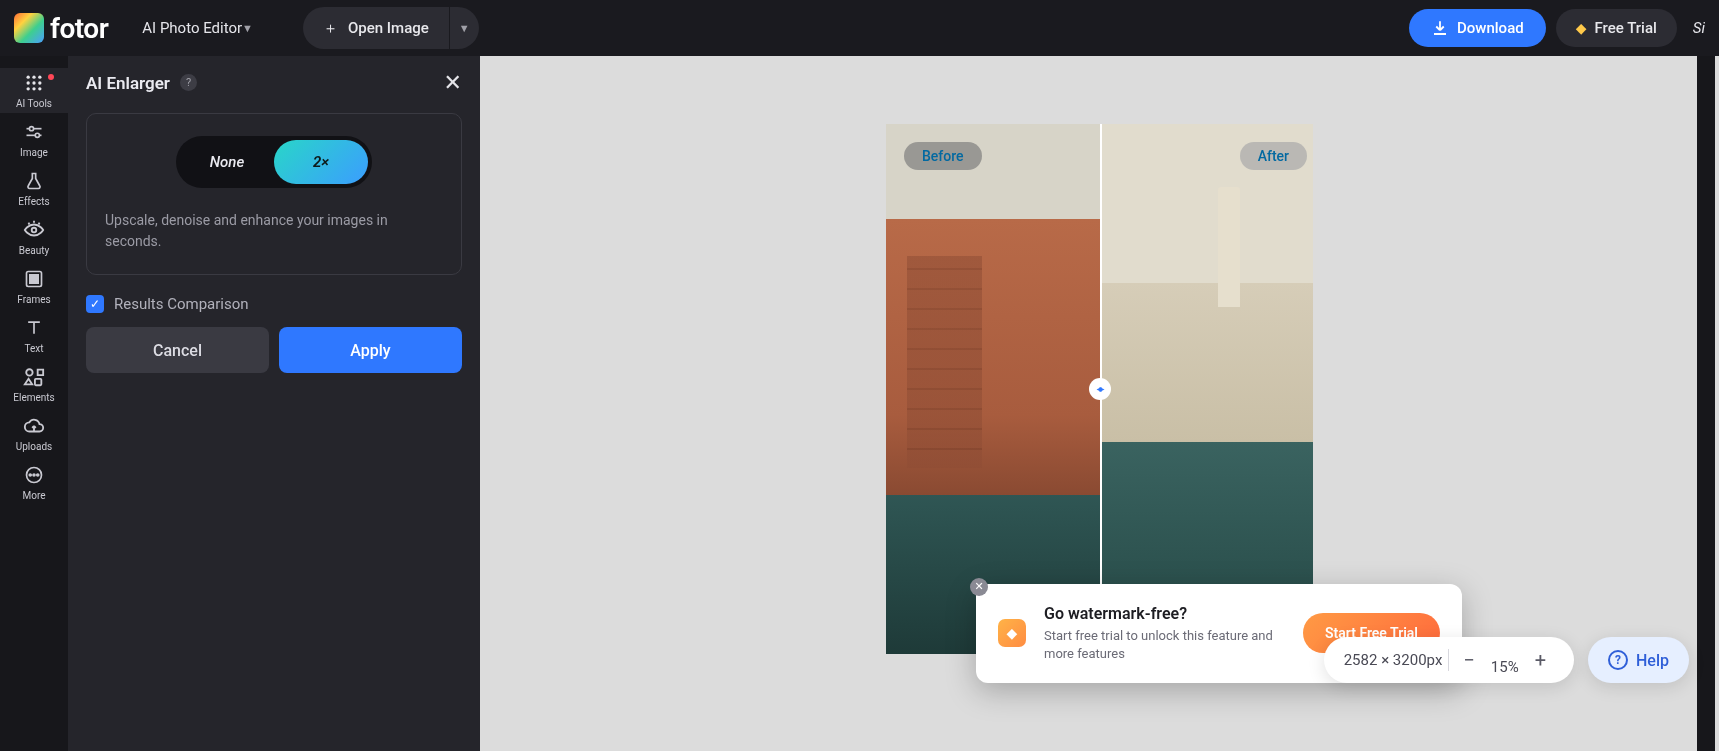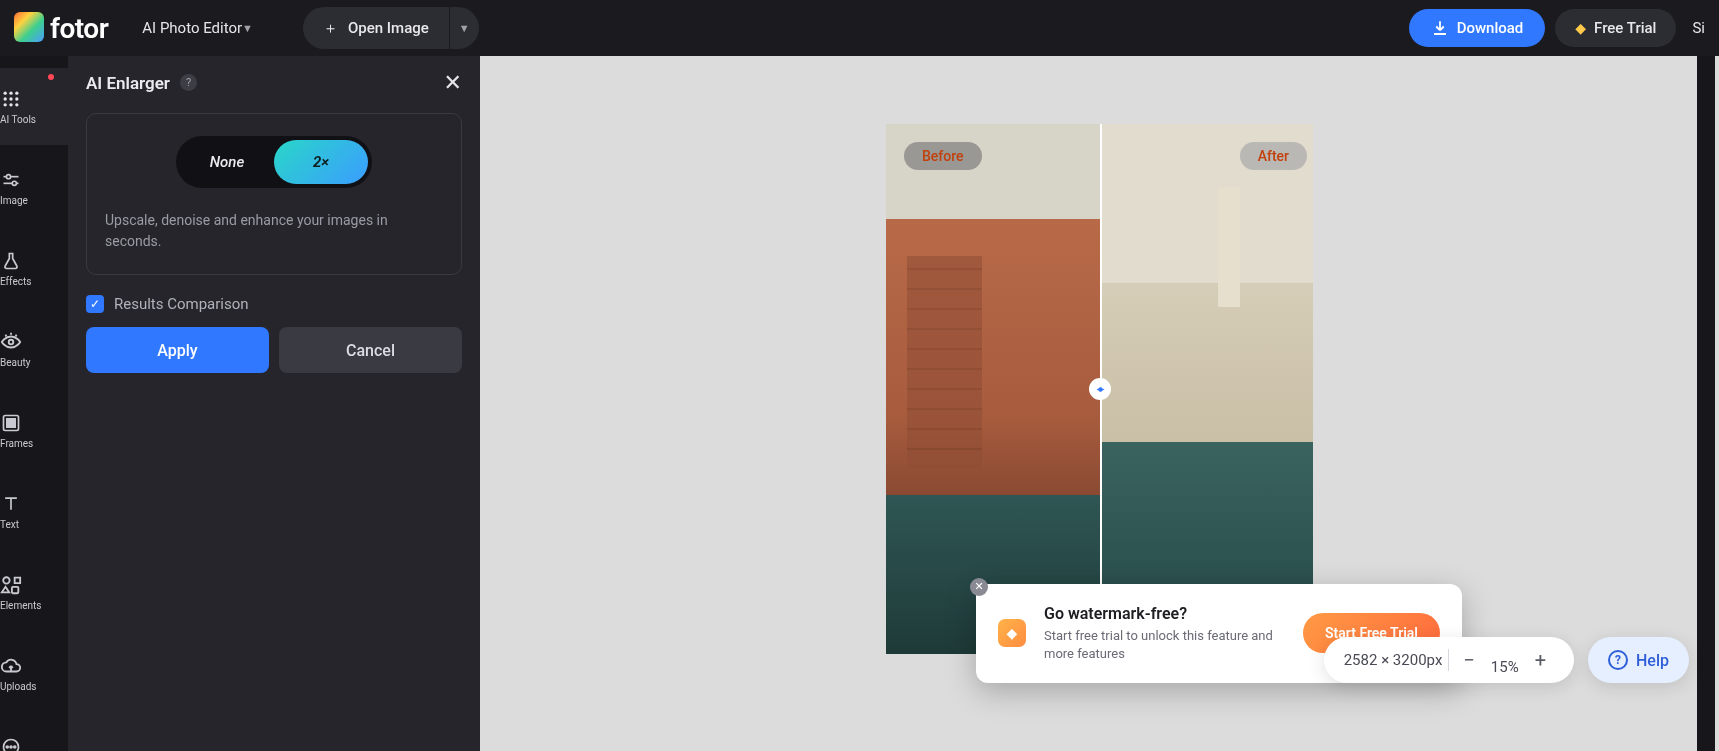--- a/index.html
+++ b/index.html
@@ -1,36 +1,36 @@
 <!DOCTYPE html>
 <html><head>
 <meta charset="utf-8">
 <style>
 * { margin: 0; padding: 0; box-sizing: border-box; font-family: -apple-system, BlinkMacSystemFont, "Segoe UI", Roboto, sans-serif; }
 body { width: 1719px; height: 751px; background: #1a1a1f; overflow: hidden; position: relative; }
 
 
 .header { height: 56px; background: #1a1a1f; display: flex; align-items: center; padding: 0 14px; gap: 14px; }
-.logo { display: flex; align-items: flex-start; gap: 6px; }
+.logo { display: flex; align-items: center; gap: 6px; }
 .logo-mark { width: 30px; height: 30px; border-radius: 6px; background: linear-gradient(135deg,#ff6b35 0%,#ffd23f 30%,#3ecf8e 60%,#4a9eff 100%); }
 .logo-text { color: #fff; font-size: 28px; font-weight: 600; letter-spacing: -0.5px; }
 .mode-select { display: flex; align-items: center; color: #e5e5ea; font-size: 15px; margin-left: 20px; cursor: pointer; }
 .chev { font-size: 11px; color: #a0a0a8; }
 .open-img { margin-left: 36px; display: flex; align-items: center; background: #2c2c33; border-radius: 22px; height: 42px; }
 .open-img-main { display: flex; align-items: center; gap: 10px; padding: 0 20px; color: #e8e8ec; font-size: 15px; font-weight: 500; cursor: pointer; }
 .open-img-drop { width: 30px; display: flex; align-items: center; justify-content: center; border-left: 1px solid #1a1a1f; height: 100%; cursor: pointer; }
 .header-right { margin-left: auto; display: flex; align-items: center; gap: 10px; }
 .download-btn { display: flex; align-items: center; gap: 8px; background: #2f78ff; color: #fff; padding: 10px 22px; border-radius: 22px; font-size: 15px; font-weight: 500; cursor: pointer; }
 .trial-btn { display: flex; align-items: center; gap: 8px; background: #2c2c33; color: #e8e8ec; padding: 10px 20px; border-radius: 22px; font-size: 15px; font-weight: 500; cursor: pointer; }
 .diamond { color: #ffc94a; font-size: 14px; }
-.si-text { color: #e5e5ea; font-size: 15px; margin-left: 6px; }
+.si-text { color: #e5e5ea; font-size: 15px; margin-left: 6px; font-style: italic; }
 
 
 .leftnav { position: absolute; left: 0; top: 56px; width: 68px; bottom: 0; background: #17171b; display: flex; flex-direction: column; align-items: center; padding-top: 12px; gap: 4px; }
-.nav-item { width: 100%; display: flex; flex-direction: column; gap: 4px; padding: 20px 0; cursor: pointer; color: #c9c9d1; font-size: 10px; position: relative; }
+.nav-item { width: 100%; display: flex; flex-direction: column; align-items: center; gap: 4px; padding: 4px 0; cursor: pointer; color: #c9c9d1; font-size: 10px; position: relative; }
 .nav-item.active { background: #25252b; }
 .nav-icon { width: 22px; height: 22px; display: flex; align-items: center; justify-content: center; }
 .badge-dot { position: absolute; top: 6px; right: 14px; width: 6px; height: 6px; border-radius: 50%; background: #ff4757; }
 
 
 .panel { position: absolute; left: 68px; top: 56px; width: 412px; bottom: 0; background: #25252b; padding: 14px 18px; color: #e5e5ea; }
 .panel-head { display: flex; align-items: center; gap: 10px; margin-bottom: 18px; }
 .panel-title { font-size: 17px; font-weight: 600; color: #eaeaf0; }
 .help-bubble { width: 17px; height: 17px; border-radius: 50%; background: #3d3d45; color: #a0a0a8; font-size: 11px; display: flex; align-items: center; justify-content: center; }
 .close-x { margin-left: auto; color: #e5e5ea; font-size: 22px; cursor: pointer; font-weight: 300; }
@@ -53,21 +53,21 @@
 .canvas { position: absolute; left: 480px; right: 0; top: 56px; bottom: 0; background: #dcdcdc; overflow: hidden; }
 .workspace { position: absolute; left: 0; right: 0; top: 0; bottom: 0; display: flex; align-items: center; justify-content: center; }
 .img-frame { width: 427px; height: 530px; position: relative; margin-top: -30px; }
 .img-half { position: absolute; top: 0; bottom: 0; }
 .img-left { left: 0; width: 50%; background: linear-gradient(180deg,#d7d4c8 0%,#d7d4c8 18%,#b86a48 18%,#a85c3e 55%,#8a4a32 70%,#2f5654 70%,#1e3a38 100%); }
 .img-right { right: 0; width: 50%; background: linear-gradient(180deg,#e1dccd 0%,#e1dccd 30%,#d6cdb8 30%,#c9bfa6 60%,#3a6360 60%,#244744 100%); }
 .building-detail { position: absolute; left: 10%; top: 25%; width: 35%; height: 40%; background: repeating-linear-gradient(0deg,#8f4d35 0,#8f4d35 18px,#7a3f2a 18px,#7a3f2a 20px); opacity: 0.55; }
 .tower { position: absolute; right: 34%; top: 12%; width: 22px; height: 120px; background: #e6dfcd; border-radius: 3px 3px 0 0; }
 .split-line { position: absolute; left: 50%; top: 0; bottom: 0; width: 2px; background: #fff; }
 .split-handle { position: absolute; left: 50%; top: 50%; transform: translate(-50%,-50%); width: 22px; height: 22px; border-radius: 50%; background: #fff; display: flex; align-items: center; justify-content: center; color: #2f78ff; font-size: 10px; letter-spacing: -2px; cursor: ew-resize; }
-.ba-label { position: absolute; top: 18px; padding: 6px 18px; border-radius: 14px; font-size: 14px; font-weight: 500; color: #c2410c; }
+.ba-label { position: absolute; top: 18px; padding: 6px 18px; border-radius: 14px; font-size: 14px; font-weight: 500; color: #0369a1; }
 .ba-before { left: 18px; background: rgba(120,120,120,0.65); }
 .ba-after { right: 6px; background: rgba(170,170,170,0.72); }
 .scroll-track { position: absolute; right: 4px; top: 0; bottom: 0; width: 18px; background: #17171b; }
 
 
 .promo { position: absolute; left: 496px; bottom: 68px; width: 486px; background: #fff; border-radius: 12px; padding: 20px 22px; display: flex; align-items: center; gap: 18px; box-shadow: 0 8px 30px rgba(0,0,0,0.25); }
 .promo-close { position: absolute; left: -6px; top: -6px; width: 18px; height: 18px; border-radius: 50%; background: #8a8a94; color: #fff; font-size: 11px; display: flex; align-items: center; justify-content: center; cursor: pointer; }
 .promo-icon { width: 28px; height: 28px; border-radius: 7px; background: linear-gradient(135deg,#ffb347,#ff8c42); display: flex; align-items: center; justify-content: center; color: #fff; font-size: 14px; flex-shrink: 0; }
 .promo-text { flex: 1; }
 .promo-title { font-size: 16px; font-weight: 600; color: #1d1d22; margin-bottom: 4px; }
@@ -234,22 +234,22 @@
         <div class="toggle-opt" style="color:#0d1b1a;font-weight:600">2×</div>
       </div>
     </div>
     <div class="desc">Upscale, denoise and enhance your images in seconds.</div>
   </div>
   <div class="check-row">
     <span class="checkbox">✓</span>
     <span>Results Comparison</span>
   </div>
   <div class="btn-row">
+    <div class="btn btn-secondary">Cancel</div>
     <div class="btn btn-primary">Apply</div>
-    <div class="btn btn-secondary">Cancel</div>
   </div>
   <div class="collapse-handle">‹</div>
 </div>
 
 <div class="canvas">
   <div class="scroll-track"></div>
   <div class="workspace">
     <div class="img-frame">
       <div class="img-half img-left">
         <div class="building-detail"></div>

